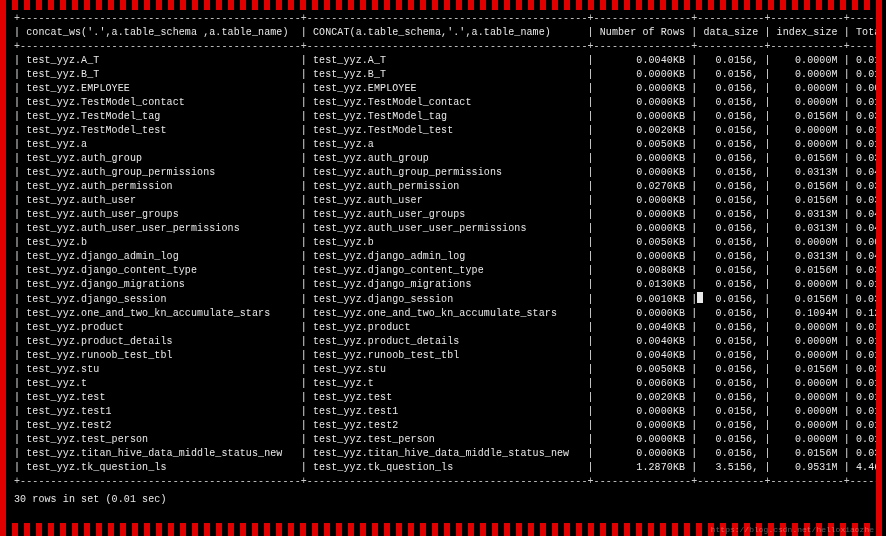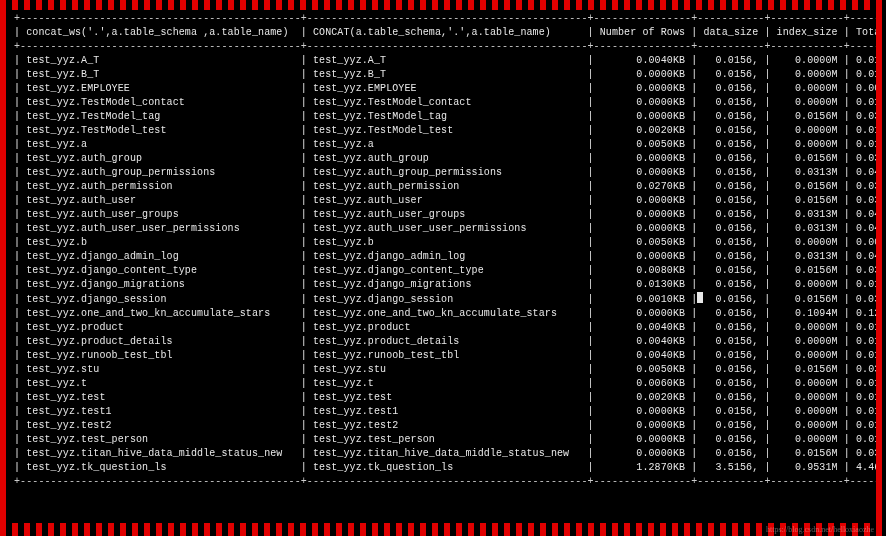--- a/index.html
+++ b/index.html
@@ -30,21 +30,21 @@
     width: 6px;
     height: 11px;
     vertical-align: -1px;
   }
   .watermark {
     position: absolute;
     right: 12px;
     bottom: 2px;
     font-size: 8px;
     color: rgba(255,255,255,0.35);
-    font-family: Liberation Serif, serif;
+    font-family: Liberation Mono, monospace;
   }
 </style>
 </head>
 <body>
 
 <div class="terminal">
   <div id="content">
       <div class="line ruler">+----------------------------------------------+----------------------------------------------+----------------+-----------+------------+---------+</div>
       <div class="line">| concat_ws('.',a.table_schema ,a.table_name)  | CONCAT(a.table_schema,'.',a.table_name)      | Number of Rows | data_size | index_size | Total   |</div>
       <div class="line ruler">+----------------------------------------------+----------------------------------------------+----------------+-----------+------------+---------+</div>
@@ -73,14 +73,15 @@
       <div class="line">| test_yyz.stu                                 | test_yyz.stu                                 |       0.0050KB |   0.0156, |    0.0156M | 0.0313M |</div>
       <div class="line">| test_yyz.t                                   | test_yyz.t                                   |       0.0060KB |   0.0156, |    0.0000M | 0.0156M |</div>
       <div class="line">| test_yyz.test                                | test_yyz.test                                |       0.0020KB |   0.0156, |    0.0000M | 0.0156M |</div>
       <div class="line">| test_yyz.test1                               | test_yyz.test1                               |       0.0000KB |   0.0156, |    0.0000M | 0.0156M |</div>
       <div class="line">| test_yyz.test2                               | test_yyz.test2                               |       0.0000KB |   0.0156, |    0.0000M | 0.0156M |</div>
       <div class="line">| test_yyz.test_person                         | test_yyz.test_person                         |       0.0000KB |   0.0156, |    0.0000M | 0.0156M |</div>
       <div class="line">| test_yyz.titan_hive_data_middle_status_new   | test_yyz.titan_hive_data_middle_status_new   |       0.0000KB |   0.0156, |    0.0156M | 0.0313M |</div>
       <div class="line">| test_yyz.tk_question_ls                      | test_yyz.tk_question_ls                      |       1.2870KB |   3.5156, |    0.9531M | 4.4688M |</div>
       <div class="line ruler">+----------------------------------------------+----------------------------------------------+----------------+-----------+------------+---------+</div>
     </div>
+  <div class="line status">30 rows in set (0.01 sec)</div>
 </div>
 <div class="watermark">https://blog.csdn.net/helloxiaozhe</div>
 
 </body></html>

